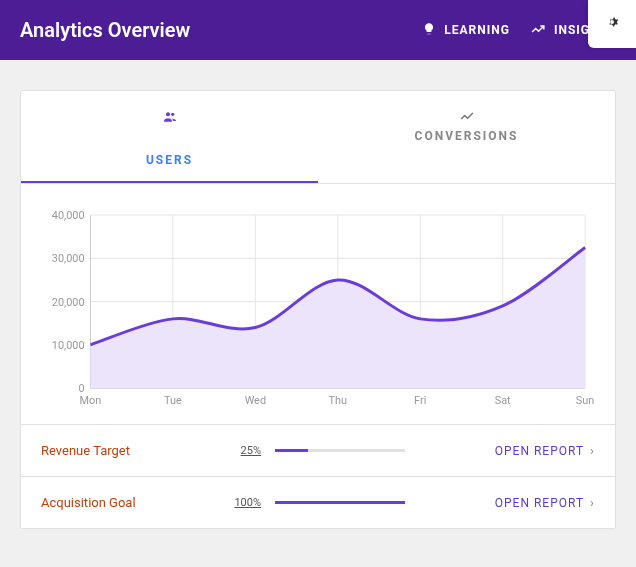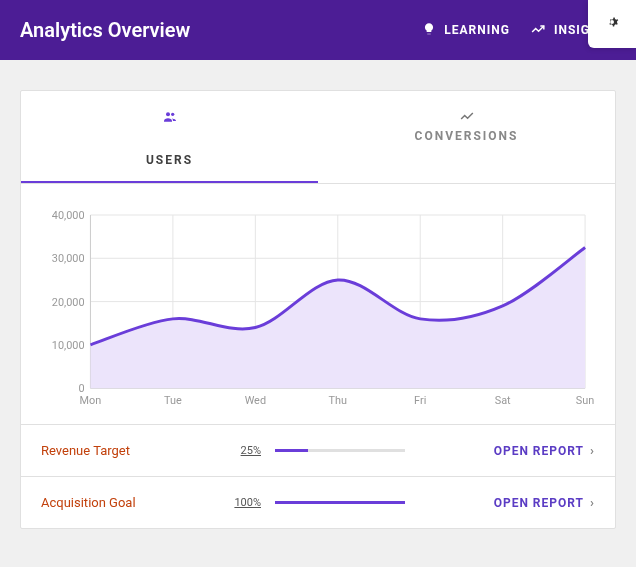--- a/index.html
+++ b/index.html
@@ -8,36 +8,36 @@
 .header-title { font-size: 20px; font-weight: 600; }
 .header-nav { display: flex; align-items: center; gap: 20px; }
 .header-nav-item { display: flex; align-items: center; gap: 8px; color: #fff; font-size: 12px; font-weight: 700; letter-spacing: 1px; cursor: pointer; }
 .gear-box { position: absolute; top: 0; right: 0; width: 48px; height: 48px; background: #fff; border-radius: 0 0 0 6px; display: flex; align-items: center; justify-content: center; cursor: pointer; box-shadow: -2px 2px 4px rgba(0,0,0,0.1); }
 .card { background: #fff; margin: 30px 20px 0 20px; border: 1px solid #e0e0e0; border-radius: 2px; }
 .tabs { display: flex; border-bottom: 1px solid #e0e0e0; }
 .tab { flex: 1; text-align: center; padding: 18px 0 14px 0; cursor: pointer; }
 .tab-icon { display: flex; justify-content: center; margin-bottom: 6px; color: #777; }
 .tab-label { font-size: 12px; font-weight: 700; letter-spacing: 2px; color: #888; }
 .tab.active { border-bottom: 2px solid #6a3dd9; }
-.tab.active .tab-label { color: #404040; margin-top: 28px; }
+.tab.active .tab-label { color: #3b82f6; margin-top: 28px; }
 .tab.active .tab-icon { color: #6a3dd9; }
 .chart-area { padding: 20px 20px 10px 20px; }
 .chart-svg { width: 100%; height: 210px; display: block; }
 .y-tick { font-size: 11px; fill: #999; text-anchor: end; }
 .x-tick { font-size: 11px; fill: #999; text-anchor: middle; }
 .grid-line { stroke: #e5e5e5; stroke-width: 1; }
 .axis-line { stroke: #ccc; stroke-width: 1; }
 .area-fill { fill: #ece4fb; }
 .data-line { stroke: #6a3dd9; stroke-width: 3; fill: none; }
 .kpi-row { display: flex; align-items: center; padding: 18px 20px; border-top: 1px solid #e0e0e0; font-size: 13px; }
 .kpi-label { width: 180px; color: #c2410c; }
 .kpi-pct { width: 40px; text-align: right; color: #555; font-size: 11px; text-decoration: underline; }
 .kpi-bar { width: 130px; height: 3px; background: #e0e0e0; margin: 0 14px; position: relative; }
 .kpi-bar-fill { position: absolute; left: 0; top: 0; height: 100%; background: #6a3dd9; }
-.kpi-link { margin-left: auto; color: #5b3cc4; font-size: 12px; font-weight: 700; letter-spacing: 1px; cursor: pointer; display: flex; align-items: center; gap: 6px; text-align: right; }
+.kpi-link { margin-left: auto; color: #5b3cc4; font-size: 12px; font-weight: 400; letter-spacing: 1px; cursor: pointer; display: flex; align-items: center; gap: 6px; text-align: right; }
 .chev { font-size: 13px; color: #888; }
 </style>
 </head>
 <body>
 
 <div class="header">
   <div class="header-title">Analytics Overview</div>
   <div class="header-nav">
     <div class="header-nav-item">
       <span>

